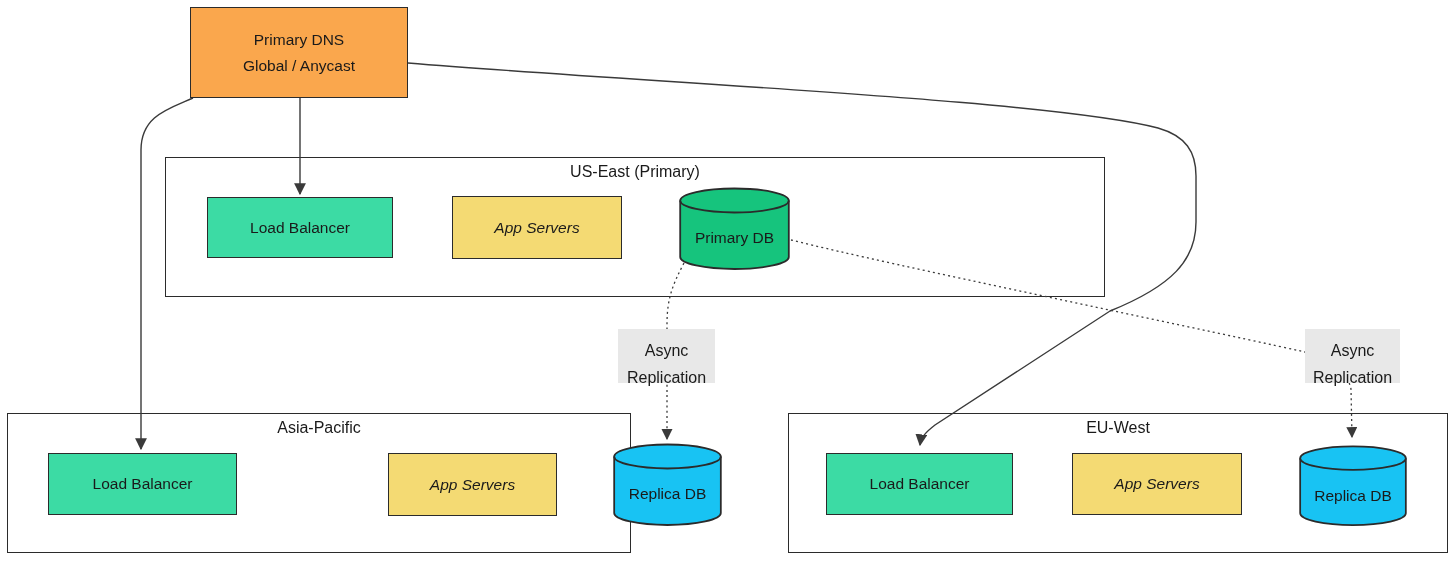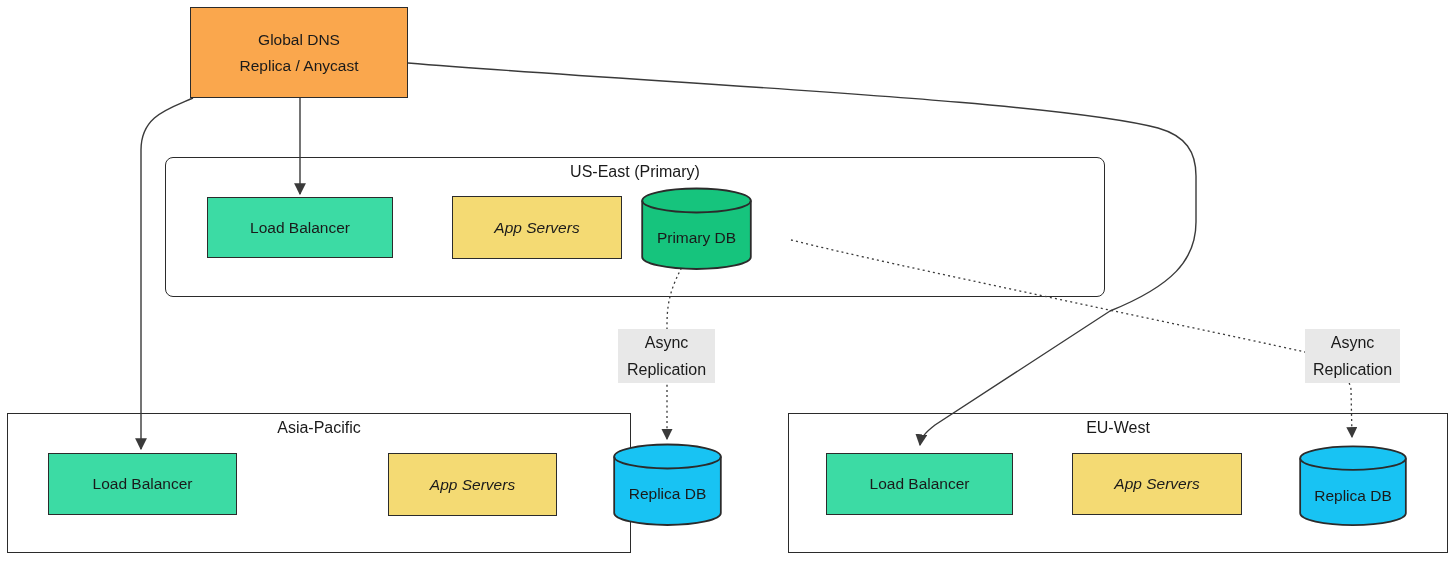--- a/index.html
+++ b/index.html
@@ -16,28 +16,28 @@
   .node.dns{background:var(--dns-fill);flex-direction:column;line-height:26px;}
   .node.lb{background:var(--lb-fill);text-align:right;}
   .node.app{background:var(--app-fill);font-style:italic;}
   .cyl{position:absolute;}
   .cyl svg{position:absolute;left:0;top:0;width:100%;height:100%;}
   .cyl .cyl-label{position:absolute;left:0;width:100%;text-align:center;top:42px;font-size:15.5px;color:var(--text);}
   .edges{position:absolute;left:0;top:0;width:1456px;height:562px;pointer-events:none;}
   .edges path.line{fill:none;stroke:var(--edge-line);stroke-width:1.4px;}
   .edges path.dotted{stroke-dasharray:2 3.2;stroke-width:1.3px;}
   .arrow-head{fill:var(--edge-line);}
-  .edge-label{position:absolute;background:var(--edge-label-bg);text-align:center;font-size:16px;line-height:27px;color:var(--text);padding:0 4px;}
+  .edge-label{position:absolute;background:var(--edge-label-bg);text-align:center;font-size:16px;line-height:27px;color:var(--text);padding:8px 4px;}
 </style>
 </head>
 <body>
 
 <div class="canvas">
 
-  <div class="region" style="left:165px;top:157px;width:940px;height:140px;border-radius:8px;">
+  <div class="region" style="left:165px;top:157px;width:940px;height:140px;">
     <div class="region-title">US-East (Primary)</div>
   </div>
   <div class="region" style="left:7px;top:413px;width:624px;height:140px;">
     <div class="region-title">Asia-Pacific</div>
   </div>
   <div class="region" style="left:788px;top:413px;width:660px;height:140px;">
     <div class="region-title">EU-West</div>
   </div>
 
   <svg class="edges" viewBox="0 0 1456 562" xmlns="http://www.w3.org/2000/svg">
@@ -47,31 +47,31 @@
       </marker>
     </defs>
     <path class="line" d="M300,98 L300,194" marker-end="url(#arrow)"></path>
     <path class="line" d="M193,98 C168,109 141,116 141,150 L141,449" marker-end="url(#arrow)"></path>
     <path class="line" d="M408,63 C650,83 1050,100 1158,128 C1186,136 1196,152 1196,176 L1196,222 C1196,260 1172,286 1110,311 L935,425 C926,432 921,437 920,445" marker-end="url(#arrow)"></path>
     <path class="line dotted" d="M684,263 C673,284 667,298 667,324 L667,439" marker-end="url(#arrow)"></path>
     <path class="line dotted" d="M791,240 C900,267 1160,320 1305,352 C1333,358 1347,371 1351,389 L1352,437" marker-end="url(#arrow)"></path>
   </svg>
 
   <div class="node dns" style="left:190px;top:7px;width:218px;height:91px;">
-    <span>Global DNS</span>
-    <span>Replica / Anycast</span>
+    <span>Primary DNS</span>
+    <span>Global / Anycast</span>
   </div>
 
   <div class="node lb" style="left:207px;top:197px;width:186px;height:61px;">
     <span>Load Balancer</span>
   </div>
   <div class="node app" style="left:452px;top:196px;width:170px;height:63px;">
     <span>App Servers</span>
   </div>
-  <div class="cyl" style="left:641px;top:187px;width:111px;height:84px;">
+  <div class="cyl" style="left:679px;top:187px;width:111px;height:84px;">
     <svg viewBox="0 0 111 84" preserveAspectRatio="none">
       <path d="M1.2,13.5 V70 a54.3,12 0 0 0 108.6,0 V13.5" fill="var(--primary-db-fill)" stroke="var(--node-border)" stroke-width="1.8"></path>
       <ellipse cx="55.5" cy="13.5" rx="54.3" ry="12" fill="var(--primary-db-fill)" stroke="var(--node-border)" stroke-width="1.8"></ellipse>
     </svg>
     <span class="cyl-label">Primary DB</span>
   </div>
 
   <div class="node lb" style="left:48px;top:453px;width:189px;height:62px;">
     <span>Load Balancer</span>
   </div>

